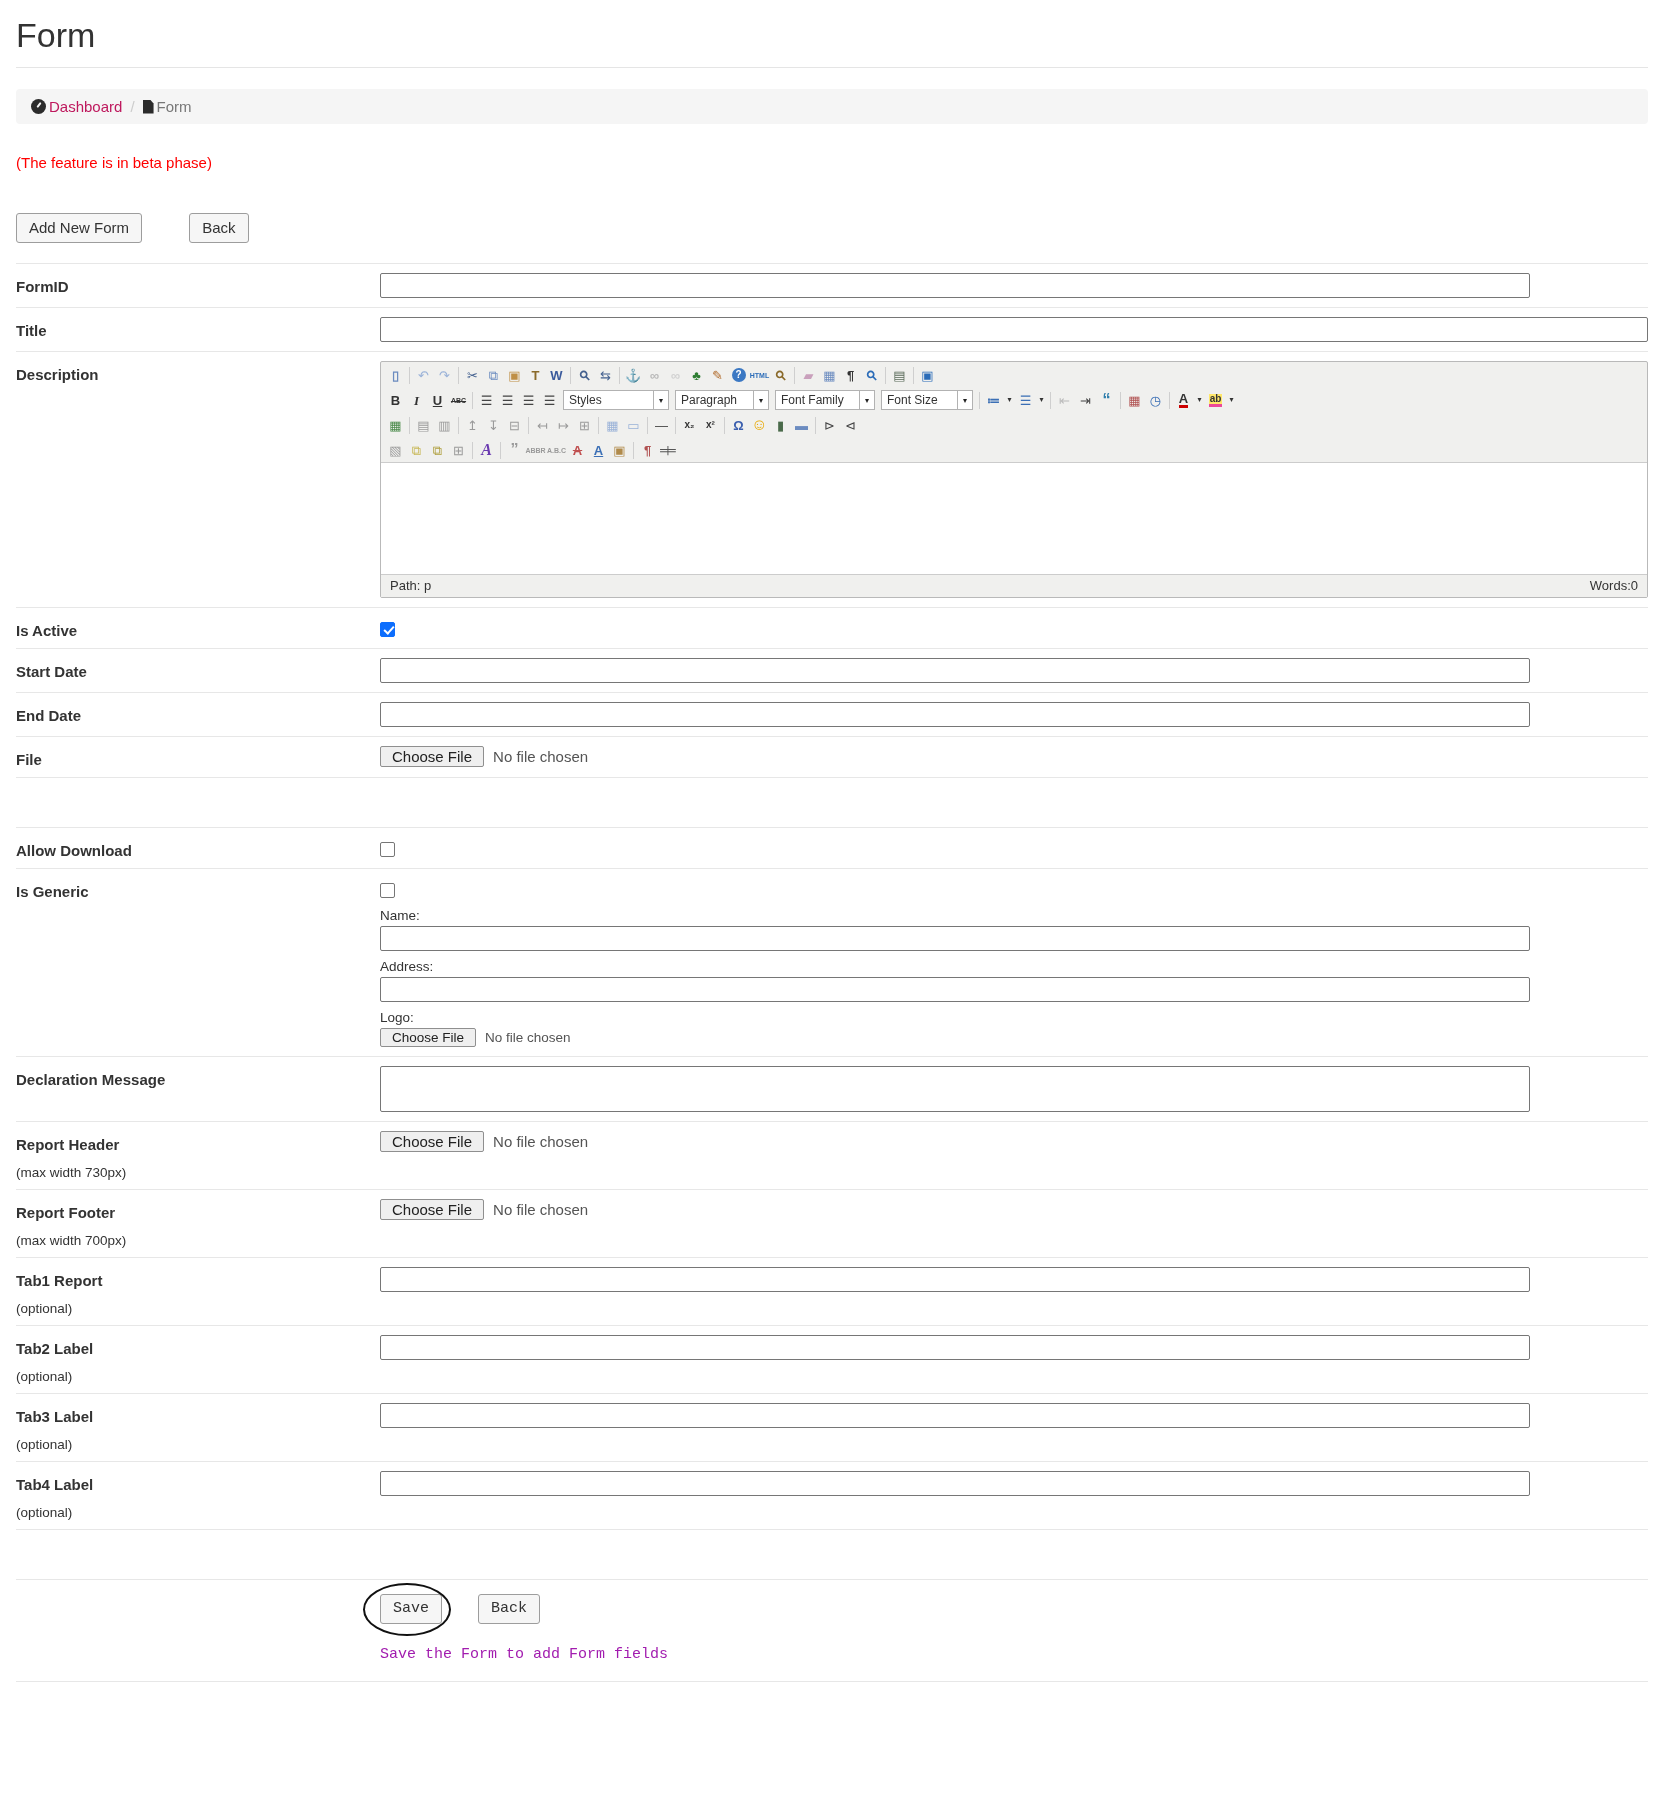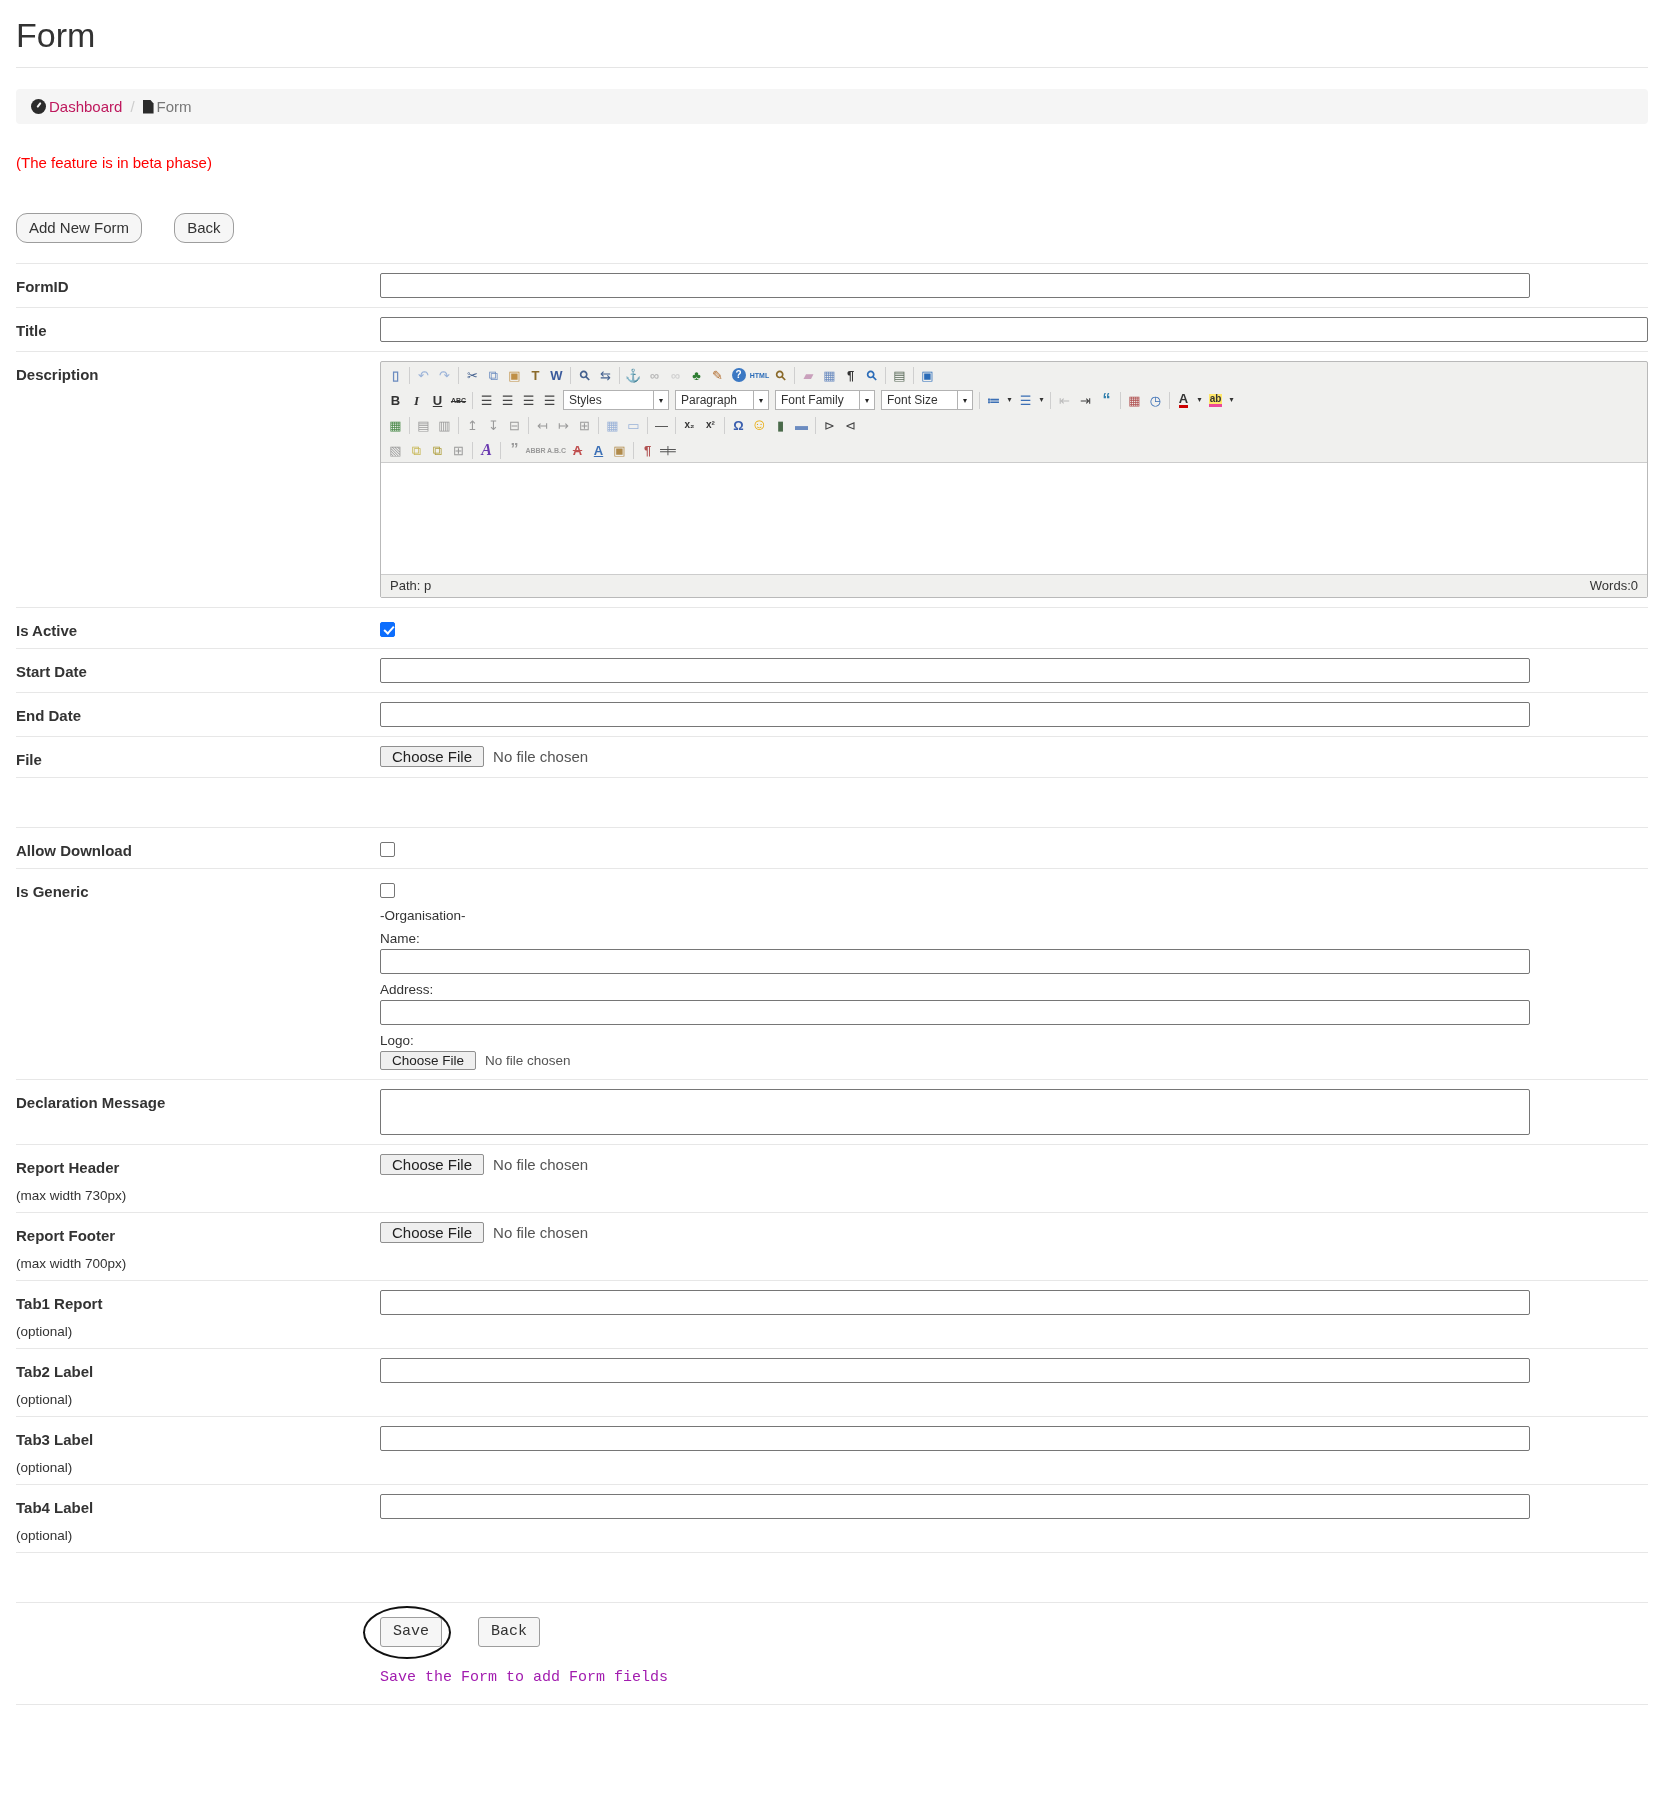--- a/index.html
+++ b/index.html
@@ -37,21 +37,21 @@
     clip-path:polygon(0 0,68% 0,100% 28%,100% 100%,0 100%);
   }
 
   .beta-note { color:#ff0000; margin:0 0 42px 0; }
 
   .btn {
     display:inline-block; background:#f6f6f6; border:1px solid #9d9d9d; border-radius:3px;
     padding:5px 12px; font-size:15px; color:#333; font-family:inherit; cursor:pointer; line-height:1.2;
   }
   .top-buttons { margin-bottom:20px; }
-  .top-buttons .btn { margin-right:28px;border-radius:11px; }
+  .top-buttons .btn { margin-right:43px; }
 
   
   .form-table { border-top:1px solid #e7e7e7; }
   .frow { display:flex; border-bottom:1px solid #e7e7e7; padding:9px 0; }
   .frow.empty { height:50px; }
   .flabel { width:364px; flex:none; padding-top:5px; }
   .lbl { font-weight:bold; color:#333; }
   .hint { font-weight:normal; font-size:13.5px; color:#333; margin-top:12px; }
   .fctl { flex:1; min-width:0; }
 
@@ -510,21 +510,20 @@
     <div class="frow">
       <div class="flabel"><span class="lbl">Allow Download</span></div>
       <div class="fctl"><span class="cb" id="cb-download"></span></div>
     </div>
 
     <div class="frow">
       <div class="flabel"><span class="lbl">Is Generic</span></div>
       <div class="fctl">
         <span class="cb" id="cb-generic"></span>
         <div class="org-block">
-          <div class="org-heading">-Organisation-</div>
           <div class="org-lbl">Name:</div>
           <input class="txt w-main" type="text" style="">
           <div class="org-lbl">Address:</div>
           <input class="txt w-main" type="text" style="">
           <div class="org-lbl">Logo:</div>
           <div class="filectl">
             <button class="file-btn">Choose File</button>
             <span class="file-status">No file chosen</span>
           </div>
         </div>

